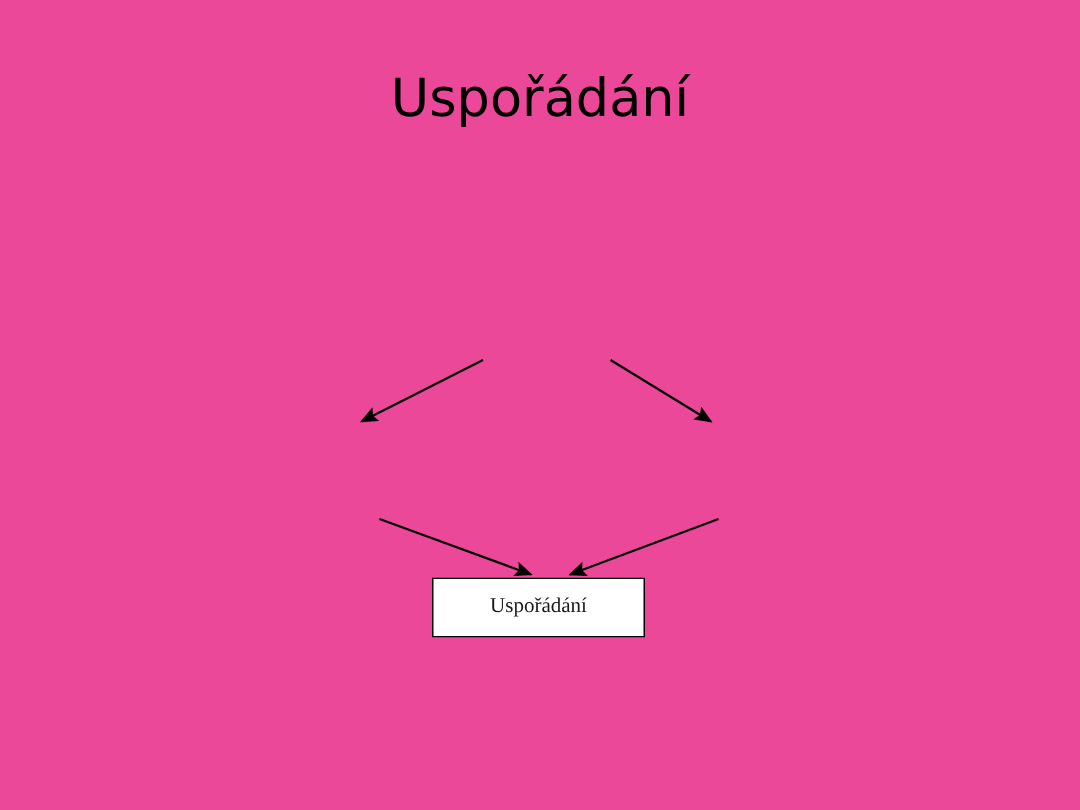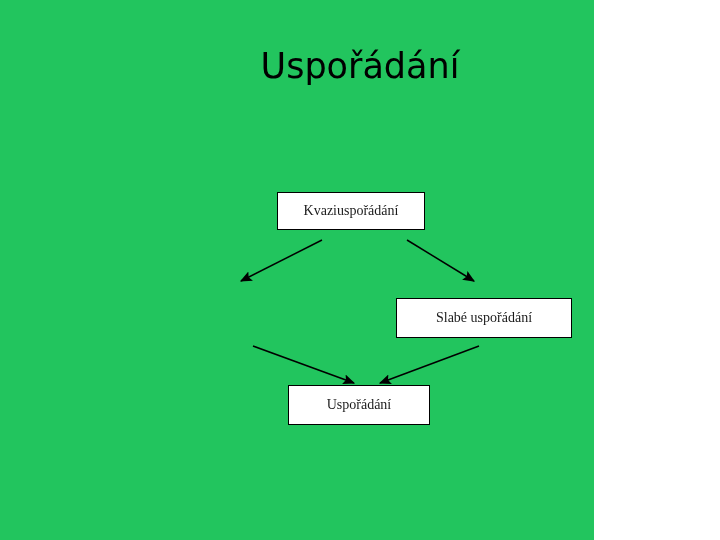--- a/index.html
+++ b/index.html
@@ -11,23 +11,23 @@
   body {
     width: 720px;
     height: 540px;
     overflow: hidden;
     font-family: "Liberation Sans", sans-serif;
     color: #000000;
   }
 
   #slide {
     position: relative;
-    width: 594px;
+    width: 720px;
     height: 540px;
-    background: #22c55e;
+    background: #ec4899;
   }
 
   
   #slide-title {
     position: absolute;
     left: 0;
     top: 44px;
     width: 720px;
     text-align: center;
     font-family: "DejaVu Sans", "Liberation Sans", sans-serif;
@@ -101,27 +101,21 @@
 
       <line x1="322" y1="240" x2="241" y2="281" stroke="#000000" stroke-width="1.5" marker-end="url(#head)"></line>
 
       <line x1="407" y1="240" x2="474" y2="281" stroke="#000000" stroke-width="1.5" marker-end="url(#head)"></line>
 
       <line x1="253" y1="346" x2="354" y2="383" stroke="#000000" stroke-width="1.5" marker-end="url(#head)"></line>
 
       <line x1="479" y1="346" x2="380" y2="383" stroke="#000000" stroke-width="1.5" marker-end="url(#head)"></line>
     </svg>
 
-    <div class="node-box" id="box-quasi">
-      <span class="node-label">Kvaziuspořádání</span>
-    </div>
 
 
-    <div class="node-box" id="box-weak">
-      <span class="node-label">Slabé uspořádání</span>
-    </div>
 
     <div class="node-box" id="box-order">
       <span class="node-label">Uspořádání</span>
     </div>
 
   </div>
 </div>
 
 </body></html>

